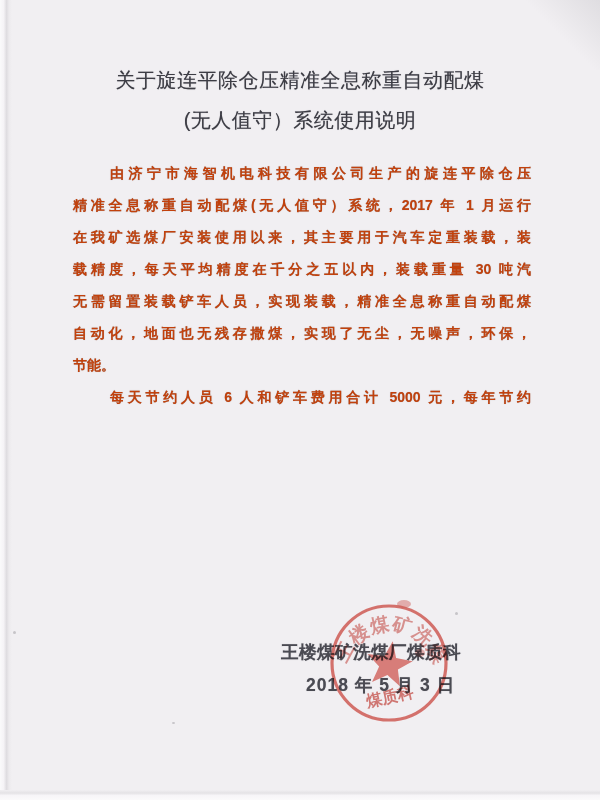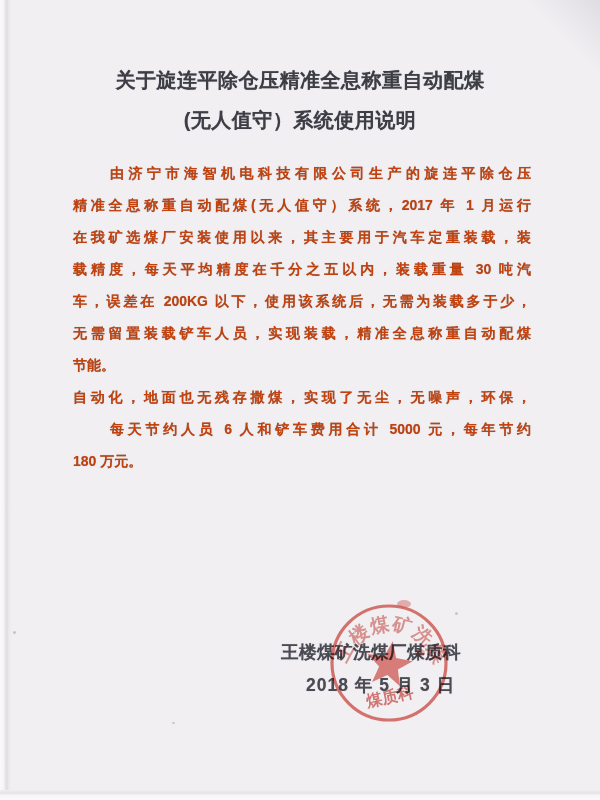--- a/index.html
+++ b/index.html
@@ -28,21 +28,21 @@
     position:absolute;right:0;top:0;width:110px;height:70px;
     background:linear-gradient(225deg,#d9d7db 0%,rgba(241,239,242,0) 42%);
     opacity:.75;pointer-events:none;
   }
   .speck{position:absolute;border-radius:50%;background:#c6c4c8;}
   
   .title{
     position:absolute;left:0;right:0;top:60px;
     text-align:center;
     color:#3d3d45;
-    font-size:20px;font-weight:bold;
+    font-size:20px;font-weight:normal;
     line-height:40px;
     letter-spacing:.5px;
     text-shadow:0 0 .7px rgba(60,60,70,.55);
   }
   .bodytext{
     position:absolute;left:73px;top:157px;width:458px;
     color:#c2410c;
     font-size:14px;font-weight:600;
     line-height:32px;
     text-shadow:0 0 .7px rgba(70,70,80,.5);
@@ -96,26 +96,24 @@
   <div class="title">
     <div>关于旋连平除仓压精准全息称重自动配煤</div>
     <div>(无人值守）系统使用说明</div>
   </div>
 
   <div class="bodytext">
     <div class="line indent">由济宁市海智机电科技有限公司生产的旋连平除仓压</div>
     <div class="line">精准全息称重自动配煤(无人值守）系统，2017 年 1 月运行</div>
     <div class="line">在我矿选煤厂安装使用以来，其主要用于汽车定重装载，装</div>
     <div class="line">载精度，每天平均精度在千分之五以内，装载重量 30 吨汽</div>
-    <div class="line">车，误差在 200KG 以下，使用该系统后，无需为装载多于少，</div>
     <div class="line">无需留置装载铲车人员，实现装载，精准全息称重自动配煤</div>
+    <div class="line">自动化，地面也无残存撒煤，实现了无尘，无噪声，环保，</div>
     <div class="line short">节能。</div>
-    <div class="line">自动化，地面也无残存撒煤，实现了无尘，无噪声，环保，</div>
     <div class="line indent">每天节约人员 6 人和铲车费用合计 5000 元，每年节约</div>
-    <div class="line short">180 万元。</div>
   </div>
 
   <div class="signature">王楼煤矿洗煤厂煤质科</div>
   <div class="date">2018 年 5 月 3 日</div>
 
   <svg class="stamp" width="136" height="142" viewBox="0 0 136 142">
     <circle class="ring" cx="65" cy="65" r="57"></circle>
     <path id="stamp-arc" d="M 22 68 A 45 45 0 0 1 110 68" fill="none"></path>
     <text class="arc-text"><textPath href="#stamp-arc" xlink:href="#stamp-arc" startOffset="2%">王楼煤矿洗煤厂</textPath></text>
     <polygon class="star" transform="rotate(9 65 67)" points="65,43 70.9,58.9 87.8,59.6 74.5,70.1 79.1,86.4 65,77 50.9,86.4 55.5,70.1 42.2,59.6 59.1,58.9"></polygon>

